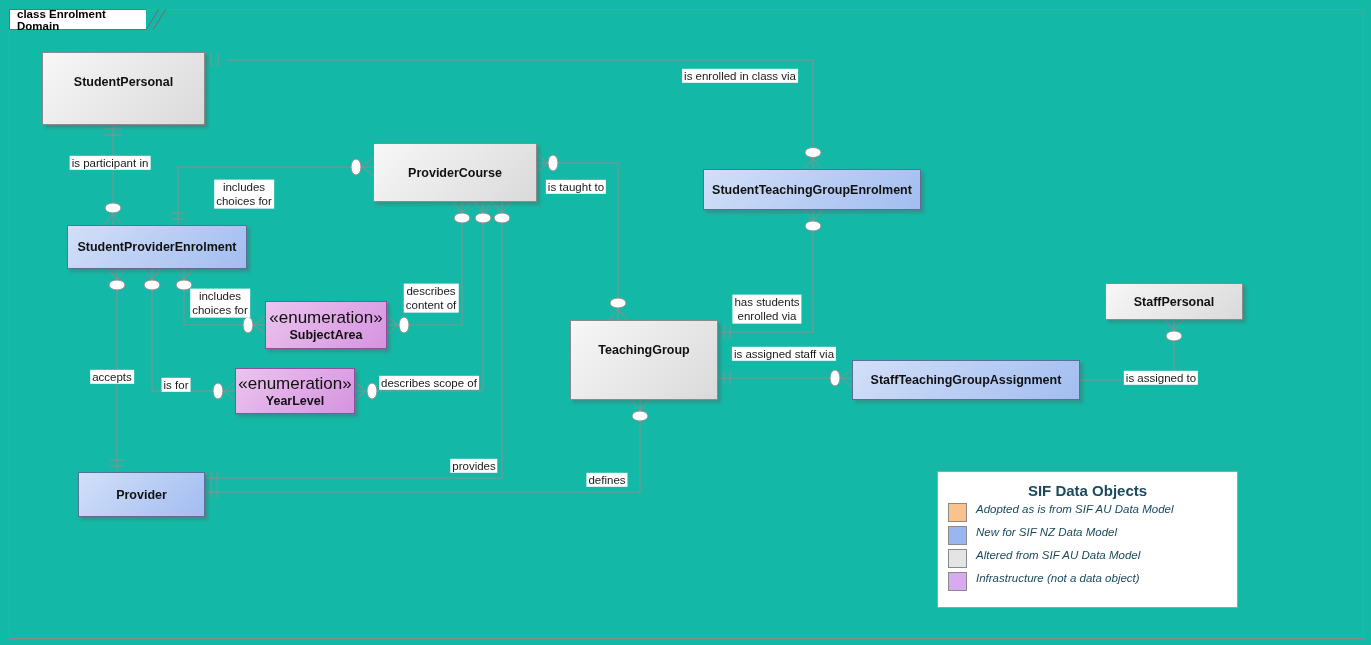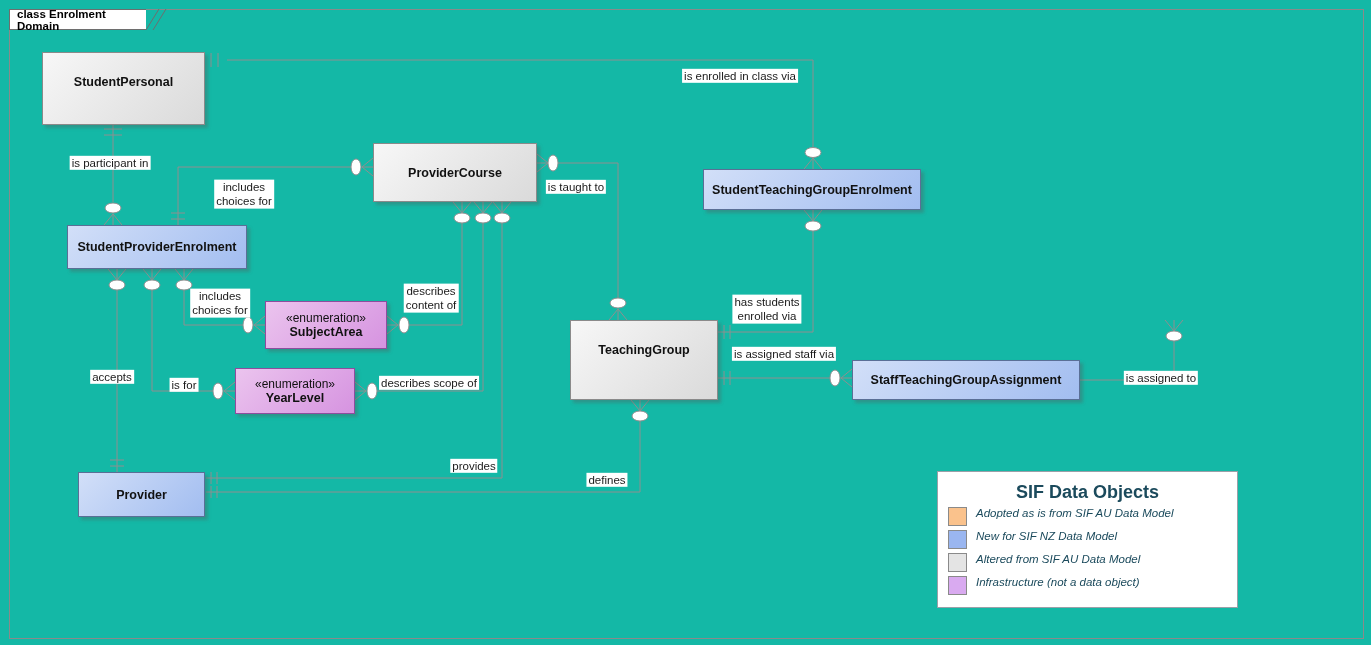--- a/index.html
+++ b/index.html
@@ -21,32 +21,32 @@
   .node{
     position:absolute;z-index:2;box-sizing:border-box;
     display:flex;flex-direction:column;align-items:center;justify-content:center;
     text-align:center;font-size:12.5px;font-weight:bold;color:#111;
     box-shadow:3px 3px 3px rgba(90,90,90,0.35);
   }
   .node.tall{justify-content:flex-start;padding-top:22px;}
   .node.gray{background:linear-gradient(135deg,#f7f7f7 0%,#dadada 100%);border:1px solid #8a8a8a;}
   .node.blue{background:linear-gradient(135deg,#d2dff8 0%,#a2bdf0 100%);border:1px solid #5a6f96;}
   .node.purple{background:linear-gradient(135deg,#ebc4ee 0%,#d693e0 100%);border:1px solid #8e4d9e;}
-  .node .stereotype{font-weight:normal;font-size:12px;}
+  .node .stereotype{font-weight:normal;font-size:17px;}
   .edge-label{
     position:absolute;z-index:3;transform:translate(-50%,-50%);
     background:#ffffff;padding:0 2px;font-size:11.5px;color:#1a1a1a;
     text-align:center;white-space:pre-line;line-height:1.25;
   }
   .legend{
     position:absolute;left:937px;top:471px;width:301px;height:137px;z-index:2;
     background:#ffffff;border:1px solid #9aa0a8;box-sizing:border-box;
   }
   .legend-title{
-    text-align:center;font-size:18px;font-weight:bold;color:#1b4a5c;margin-top:10px;
+    text-align:center;font-size:15px;font-weight:bold;color:#1b4a5c;margin-top:10px;
   }
   .legend-item{display:flex;align-items:flex-start;margin:4px 0 0 10px;height:19px;font-style:italic;}
   .legend-swatch{width:19px;height:19px;border:1px solid #8a8a8a;box-sizing:border-box;flex:0 0 auto;}
   .legend-text{font-size:11.5px;color:#1b4a5c;margin-left:9px;}
 </style>
 </head>
 <body>
 
 <div class="canvas">
 
@@ -180,20 +180,23 @@
   <div class="node purple" style="left:265px;top:301px;width:122px;height:48px">
     <span class="stereotype">«enumeration»</span>
     <span>SubjectArea</span>
   </div>
   <div class="node purple" style="left:235px;top:368px;width:120px;height:46px">
     <span class="stereotype">«enumeration»</span>
     <span>YearLevel</span>
   </div>
   <div class="node gray tall" style="left:570px;top:320px;width:148px;height:80px">
     <span>TeachingGroup</span>
+  </div>
+  <div class="node gray" style="left:1105px;top:283px;width:138px;height:37px">
+    <span>StaffPersonal</span>
   </div>
   <div class="node blue" style="left:852px;top:360px;width:228px;height:40px">
     <span>StaffTeachingGroupAssignment</span>
   </div>
   <div class="node blue" style="left:78px;top:472px;width:127px;height:45px">
     <span>Provider</span>
   </div>
 
   <div class="edge-label" style="left:740px;top:76px">is enrolled in class via</div>
   <div class="edge-label" style="left:110px;top:163px">is participant in</div>
@@ -203,21 +206,21 @@
   <div class="edge-label" style="left:431px;top:298px">describes
 content of</div>
   <div class="edge-label" style="left:429px;top:383px">describes scope of</div>
   <div class="edge-label" style="left:474px;top:466px">provides</div>
   <div class="edge-label" style="left:607px;top:480px">defines</div>
   <div class="edge-label" style="left:767px;top:309px">has students
 enrolled via</div>
   <div class="edge-label" style="left:784px;top:354px">is assigned staff via</div>
   <div class="edge-label" style="left:1161px;top:378px">is assigned to</div>
   <div class="edge-label" style="left:112px;top:377px">accepts</div>
-  <div class="edge-label" style="left:184px;top:385px">is for</div>
+  <div class="edge-label" style="left:176px;top:385px">is for</div>
   <div class="edge-label" style="left:220px;top:303px">includes
 choices for</div>
 
   <div class="legend">
     <div class="legend-title">SIF Data Objects</div>
     <div class="legend-item">
       <span class="legend-swatch" style="background: rgb(250, 194, 140);"></span>
       <span class="legend-text">Adopted as is from SIF AU Data Model</span>
     </div>
     <div class="legend-item">

